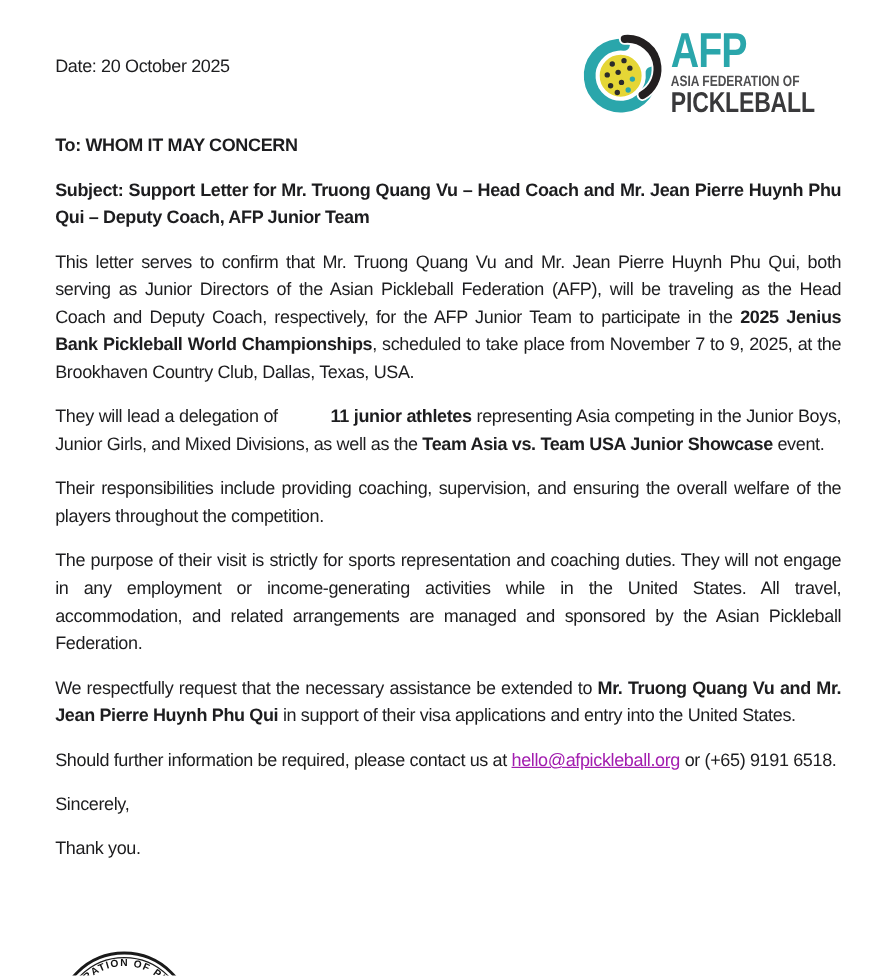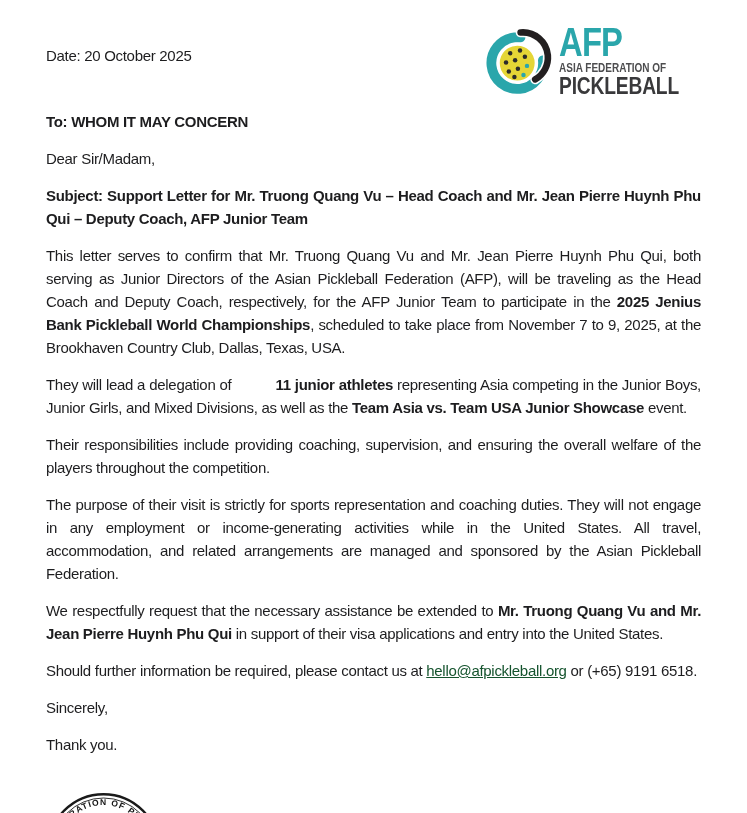--- a/index.html
+++ b/index.html
@@ -38,21 +38,21 @@
     margin-top: 3px; white-space: nowrap;
   }
   .logo-org2 {
     font-weight: 800; font-size: 24px; line-height: 22px; letter-spacing: -0.2px;
     color: #39393b; transform: scaleX(0.80); transform-origin: left top;
     white-space: nowrap;
   }
   p { margin: 0 0 14px 0; }
   .bold { font-weight: 700; }
   .jst { text-align: justify; }
-  a.link { color: #14532d; text-decoration: underline; cursor: pointer; }
+  a.link { color: #a21caf; text-decoration: underline; cursor: pointer; }
   .seal {
     position: absolute; left: 46px; top: 792px;
     width: 115px; height: 115px;
   }
 </style>
 </head>
 <body>
 
 <div class="page">
 
@@ -84,21 +84,20 @@
       <div class="logo-text">
         <div class="logo-afp">AFP</div>
         <div class="logo-org1">ASIA FEDERATION OF</div>
         <div class="logo-org2">PICKLEBALL</div>
       </div>
     </div>
   </div>
 
   <p class="bold">To: WHOM IT MAY CONCERN</p>
 
-  <p>Dear Sir/Madam,</p>
 
   <p class="bold jst">Subject: Support Letter for Mr. Truong Quang Vu – Head Coach and Mr. Jean Pierre Huynh Phu Qui – Deputy Coach, AFP Junior Team</p>
 
   <p class="jst"><span>This letter serves to confirm that Mr. Truong Quang Vu and Mr. Jean Pierre Huynh Phu Qui, both serving as Junior Directors of the Asian Pickleball Federation (AFP), will be traveling as the Head Coach and Deputy Coach, respectively, for the AFP Junior Team to participate in the </span><span style="font-weight: 700;">2025 Jenius Bank Pickleball World Championships</span><span>, scheduled to take place from November 7 to 9, 2025, at the Brookhaven Country Club, Dallas, Texas, USA.</span></p>
 
   <p class="jst"><span>They will lead a delegation of </span><span style="font-weight: 700; margin-left: 40px;">11 junior athletes</span><span> representing Asia competing in the Junior Boys, Junior Girls, and Mixed Divisions, as well as the </span><span style="font-weight: 700;">Team Asia vs. Team USA Junior Showcase</span><span> event.</span></p>
 
   <p class="jst"><span>Their responsibilities include providing coaching, supervision, and ensuring the overall welfare of the players throughout the competition.</span></p>
 
   <p class="jst"><span>The purpose of their visit is strictly for sports representation and coaching duties. They will not engage in any employment or income-generating activities while in the United States. All travel, accommodation, and related arrangements are managed and sponsored by the Asian Pickleball Federation.</span></p>

